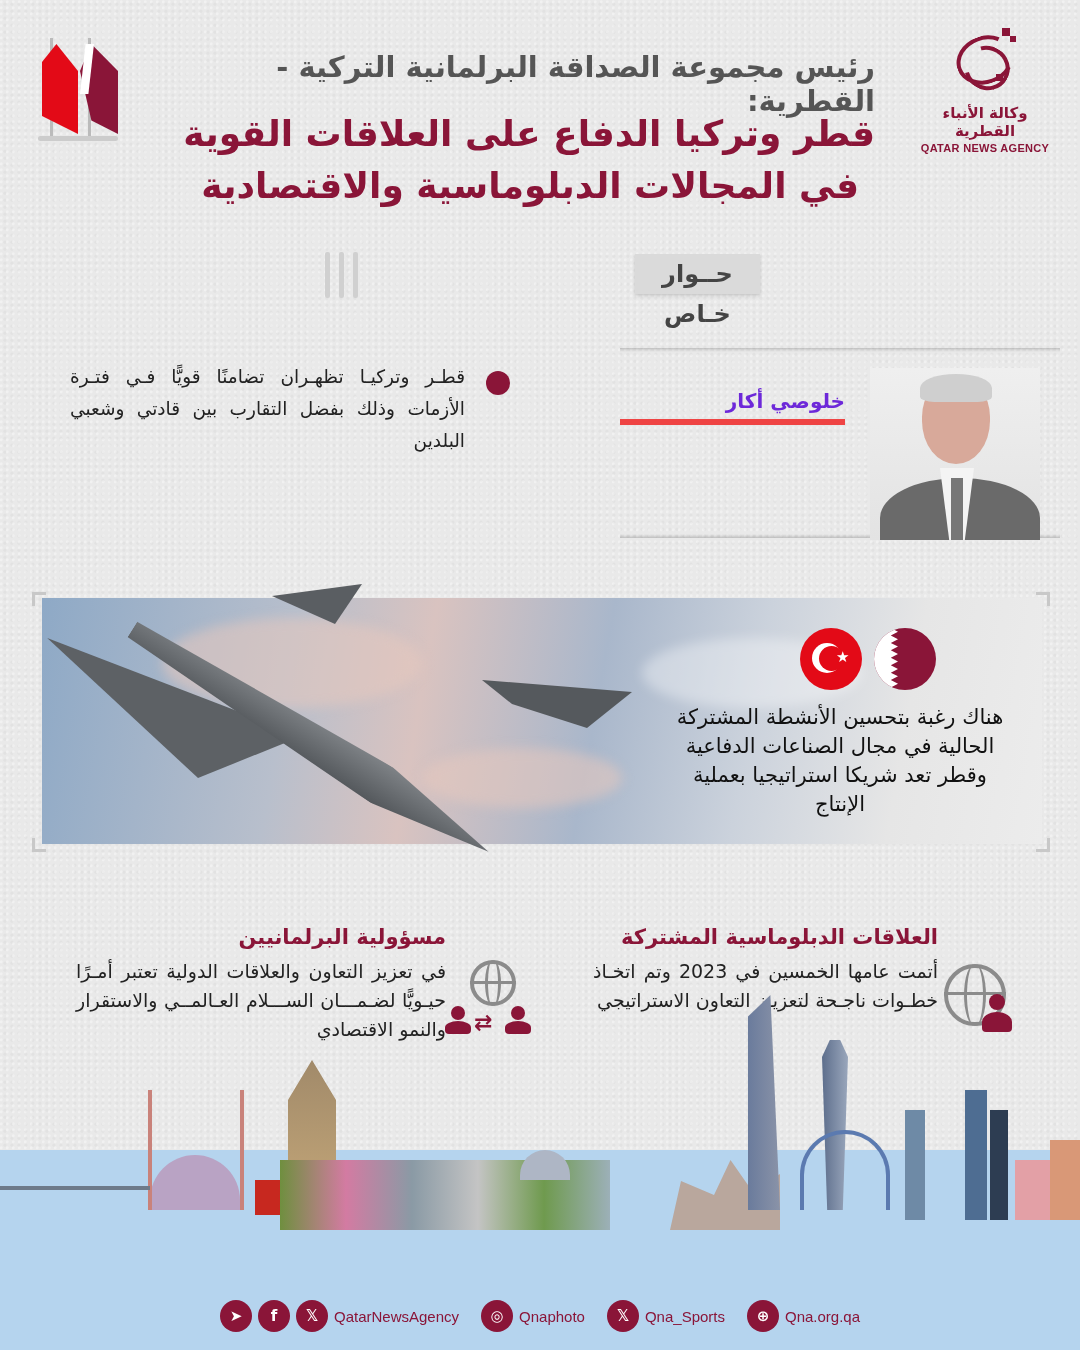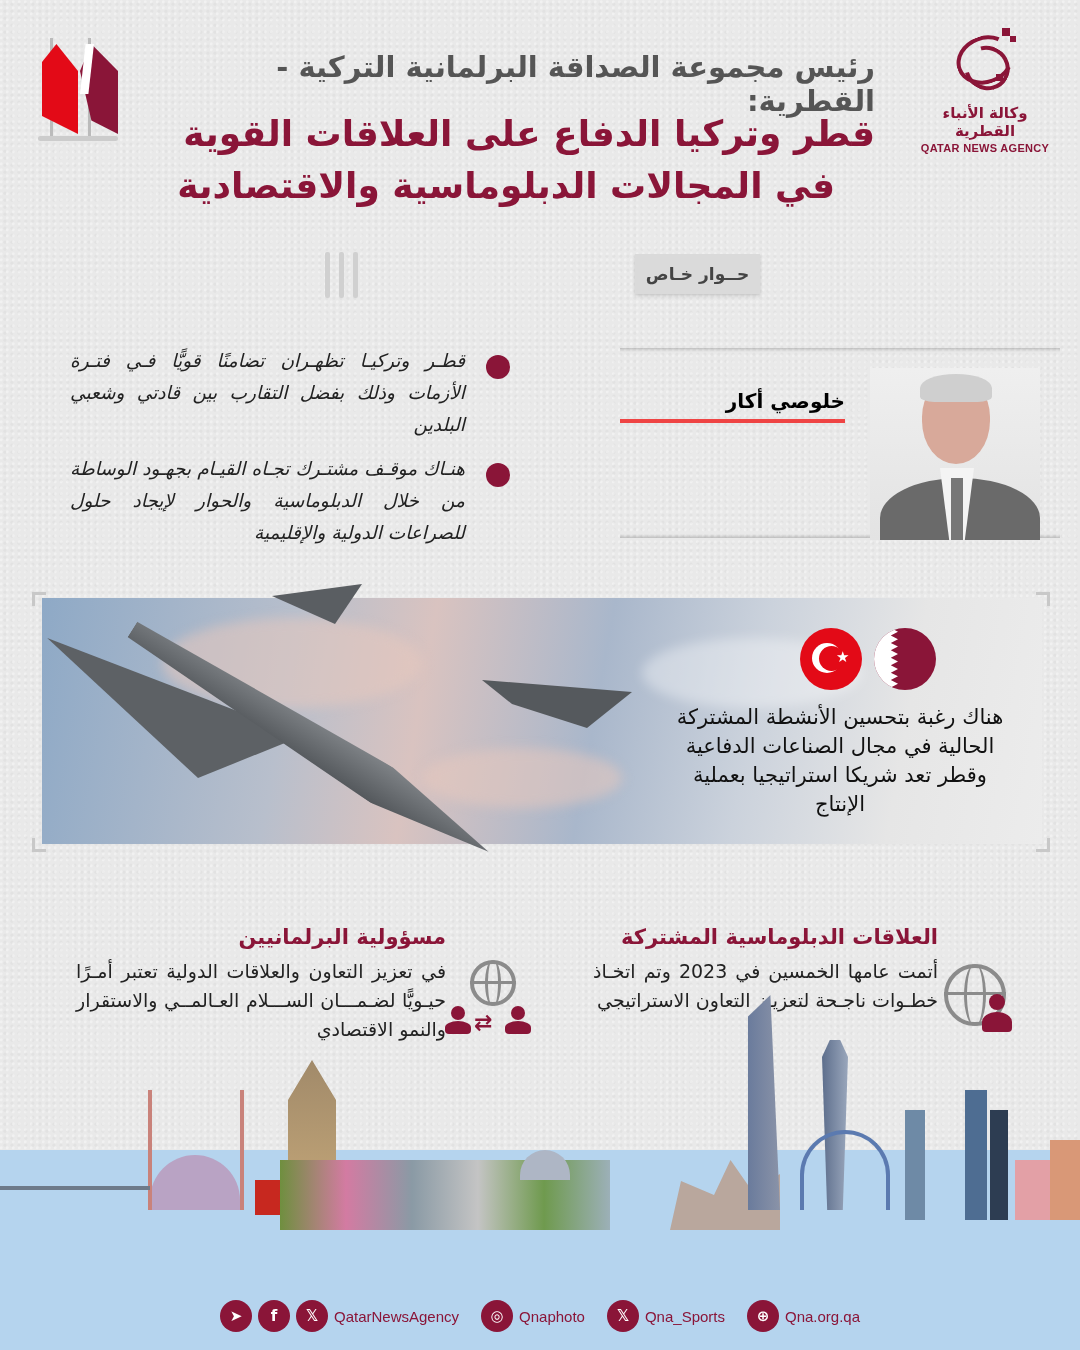--- a/index.html
+++ b/index.html
@@ -33,40 +33,40 @@
   .logo-ar { font-size: 15px; font-weight: bold; color: #8a1538; direction: rtl; margin-top: 6px; }
   .logo-en { font-family: "Liberation Sans", sans-serif; font-size: 11px; font-weight: bold; color: #8a1538; letter-spacing: 0.3px; margin-top: 2px; }
 
   .subtitle { right: 205px; top: 50px; width: 700px; font-size: 29px; color: #555; font-weight: bold; }
   .title { right: 205px; top: 108px; width: 700px; font-size: 36px; font-weight: bold; color: #8a1538; line-height: 52px; }
 
   .interview-bar { left: 320px; top: 250px; width: 460px; height: 50px; }
   .bar-lines { position: absolute; left: 5px; top: 2px; width: 40px; height: 46px; }
   .bar-lines span { position: absolute; top: 0; width: 5px; height: 46px; background: #d0d0d0; border-radius: 2px; }
   .interview-sub { position: absolute; right: 150px; top: 10px; font-size: 19px; color: #8a1538; font-weight: bold; direction: rtl; }
-  .interview-tag { position: absolute; right: 20px; top: 4px; width: 125px; height: 40px; background: #dadada; box-shadow: 0 2px 3px rgba(0,0,0,0.15); font-size: 17px; font-weight: bold; color: #444; text-align: center; line-height: 40px; direction: rtl; }
-
-  
-  .bullets { left: 70px; top: 345px; width: 440px; font-style: italic; }
+  .interview-tag { position: absolute; right: 20px; top: 4px; width: 125px; height: 40px; background: #dadada; box-shadow: 0 2px 3px rgba(0,0,0,0.15); font-size: 24px; font-weight: bold; color: #444; text-align: center; line-height: 40px; direction: rtl; }
+
+  
+  .bullets { left: 70px; top: 361px; width: 440px; }
   .bullet { position: relative; padding-right: 45px; font-size: 18.5px; line-height: 32px; color: #222; margin-bottom: 12px; direction: rtl; text-align: justify; text-align-last: right; }
   .bullet-dot { position: absolute; right: 0; top: 10px; width: 24px; height: 24px; border-radius: 50%; background: #8a1538; }
 
   
   .person-card { left: 560px; top: 348px; width: 500px; height: 190px; }
   .person-shadow-top { position: absolute; left: 60px; right: 0; top: 0; height: 4px; background: linear-gradient(to bottom, rgba(0,0,0,0.18), transparent); }
   .person-shadow-bot { position: absolute; left: 60px; right: 0; bottom: 0; height: 4px; background: linear-gradient(to top, rgba(0,0,0,0.18), transparent); }
   .person-photo { position: absolute; right: 20px; top: 20px; width: 170px; height: 172px; background: linear-gradient(to bottom, #efefef, #e3e3e3); overflow: hidden; }
   .face { position: absolute; left: 52px; top: 10px; width: 68px; height: 86px; background: #d8a99a; border-radius: 45% 45% 50% 50%; }
   .hair { position: absolute; left: 50px; top: 6px; width: 72px; height: 28px; background: #cfcfcf; border-radius: 50% 50% 20% 20%; }
   .suit { position: absolute; left: 10px; top: 110px; width: 160px; height: 80px; background: #6a6a6a; border-radius: 50% 50% 0 0; }
   .shirt { position: absolute; left: 70px; top: 100px; width: 34px; height: 80px; background: #f4f4f4; clip-path: polygon(0 0, 100% 0, 70% 100%, 30% 100%); }
   .tie { position: absolute; left: 81px; top: 110px; width: 12px; height: 70px; background: #777; }
   .person-info { position: absolute; right: 215px; top: 35px; width: 225px; direction: rtl; text-align: right; }
   .p-honor { font-size: 17px; color: #222; padding-bottom: 6px; border-bottom: 2px solid #8a1538; }
-  .p-name { font-size: 20px; font-weight: bold; color: #000000; padding: 6px 0 6px; border-bottom: 4px solid #ef4444; }
+  .p-name { font-size: 20px; font-weight: bold; color: #6d28d9; padding: 6px 0 6px; border-bottom: 6px solid #ef4444; }
   .p-role { font-size: 14.5px; line-height: 21px; color: #222; margin-top: 8px; text-align: justify; text-align-last: right; }
 
   
   .jets-frame { left: 32px; top: 592px; width: 1018px; height: 260px; }
   .corner { position: absolute; width: 14px; height: 14px; border-color: #c8c8c8; border-style: solid; }
   .sky { left: 42px; top: 598px; width: 1000px; height: 246px;
     background: linear-gradient(100deg, #8ea9c6 0%, #b8bfcc 25%, #d9c3c0 38%, #a9b7cb 55%, #cbd2dc 70%, #e6e6e6 85%, #ececec 100%); }
   .cloud { position: absolute; border-radius: 50%; background: rgba(232,200,190,0.55); filter: blur(6px); }
   .jet { position: absolute; background: #6b6f73; }
   .jet-big-body { left: 60px; top: 110px; width: 420px; height: 60px; clip-path: polygon(0 40%, 70% 20%, 100% 55%, 70% 90%, 0 70%); transform: rotate(32deg); background: linear-gradient(to bottom, #8a8e92, #4e5256); }
@@ -126,40 +126,36 @@
     <div class="logo-dot" style="left:60px; top:8px; width:6px; height:6px"></div>
     <div class="logo-dot" style="left:46px; top:46px; width:7px; height:7px"></div>
   </div>
   <div class="logo-ar">وكالة الأنباء القطرية</div>
   <div class="logo-en">QATAR NEWS AGENCY</div>
 </div>
 
 <div class="abs subtitle rtl">رئيس مجموعة الصداقة البرلمانية التركية - القطرية:</div>
 <div class="abs title rtl">
   <div>قطر وتركيا الدفاع على العلاقات القوية</div>
-  <div style="margin-right:40px">في المجالات الدبلوماسية والاقتصادية</div>
+  <div style="margin-right:16px">في المجالات الدبلوماسية والاقتصادية</div>
 </div>
 
 <div class="abs interview-bar">
   <div class="bar-lines">
     <span style="left:0"></span>
       <span style="left:14px"></span>
       <span style="left:28px"></span>
   </div>
   <div class="interview-tag">حــوار خـاص</div>
 </div>
 
 <div class="abs bullets">
   <div class="bullet">
     <span class="bullet-dot"></span>
     <span>قطـر وتركيـا تظهـران تضامنًا قويًّا فـي فتـرة الأزمات وذلك بفضل التقارب بين قادتي وشعبي البلدين</span>
-  </div>
-  <div class="bullet">
-    <span class="bullet-dot"></span>
-    <span>هنـاك موقـف مشتـرك تجـاه القيـام بجهـود الوساطة من خلال الدبلوماسية والحوار لإيجاد حلول للصراعات الدولية والإقليمية</span>
   </div>
 </div>
 
 <div class="abs person-card">
   <div class="person-shadow-top"></div>
   <div class="person-shadow-bot"></div>
   <div class="person-photo">
     <div class="suit"></div>
     <div class="shirt"></div>
     <div class="tie"></div>

